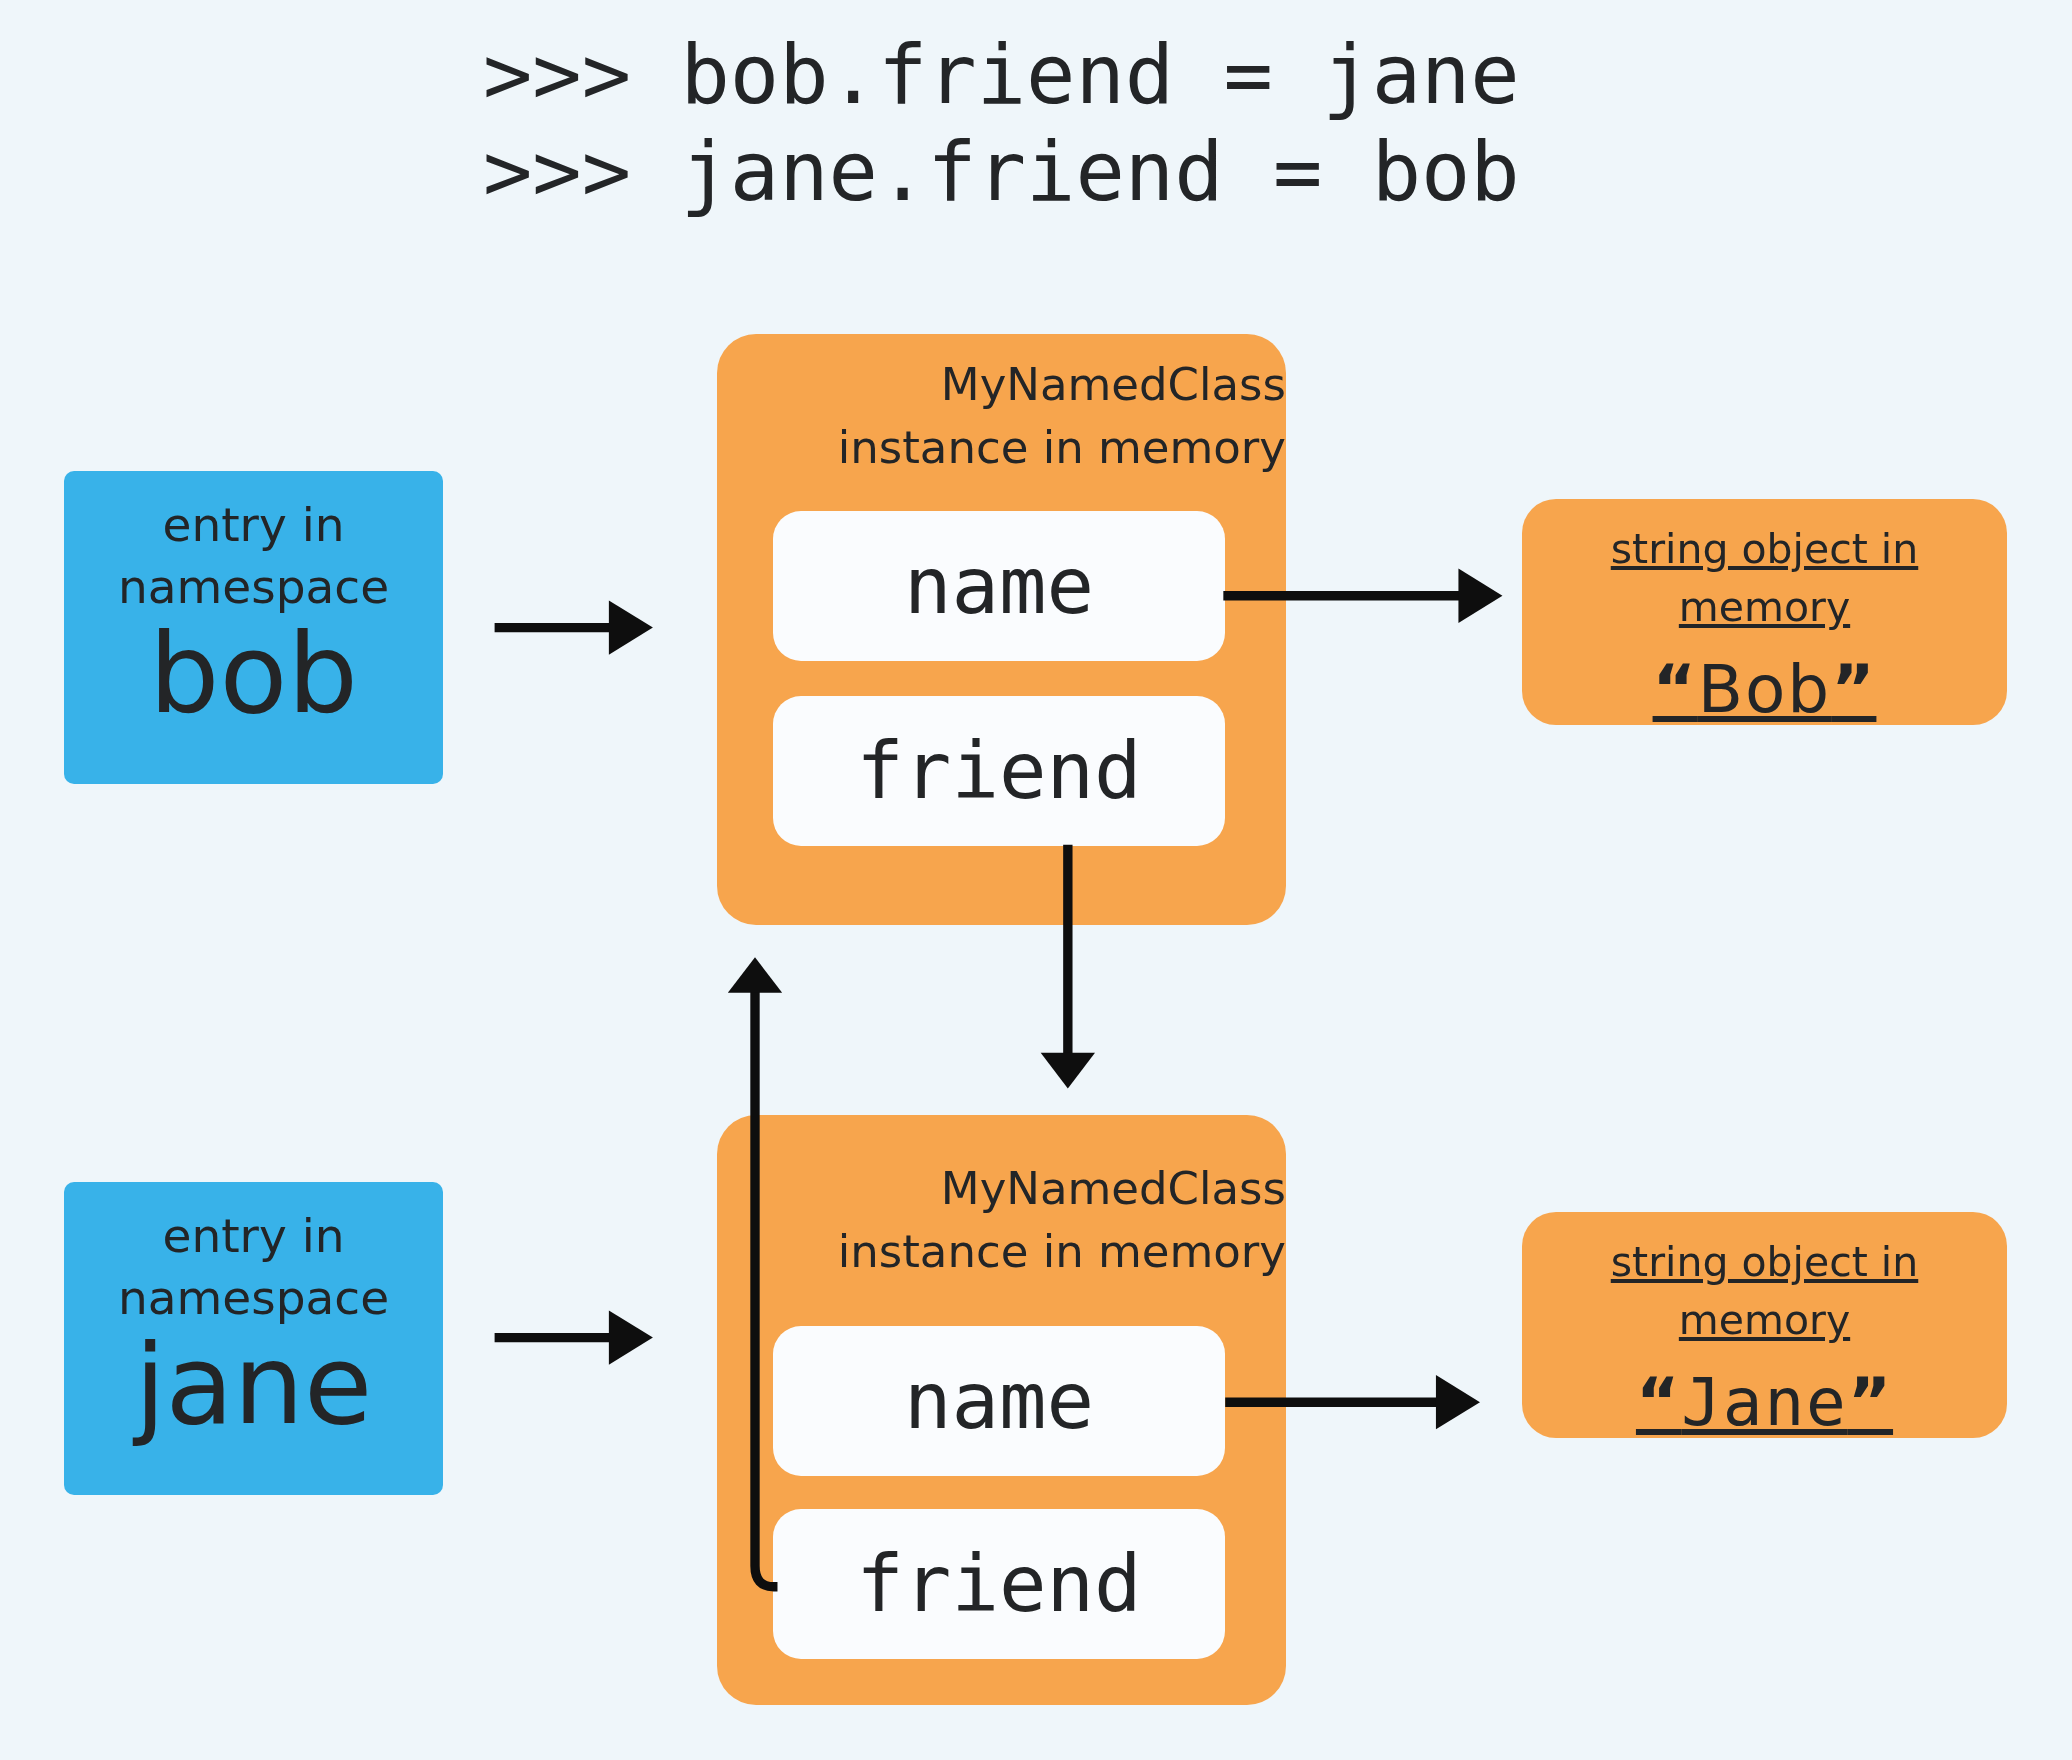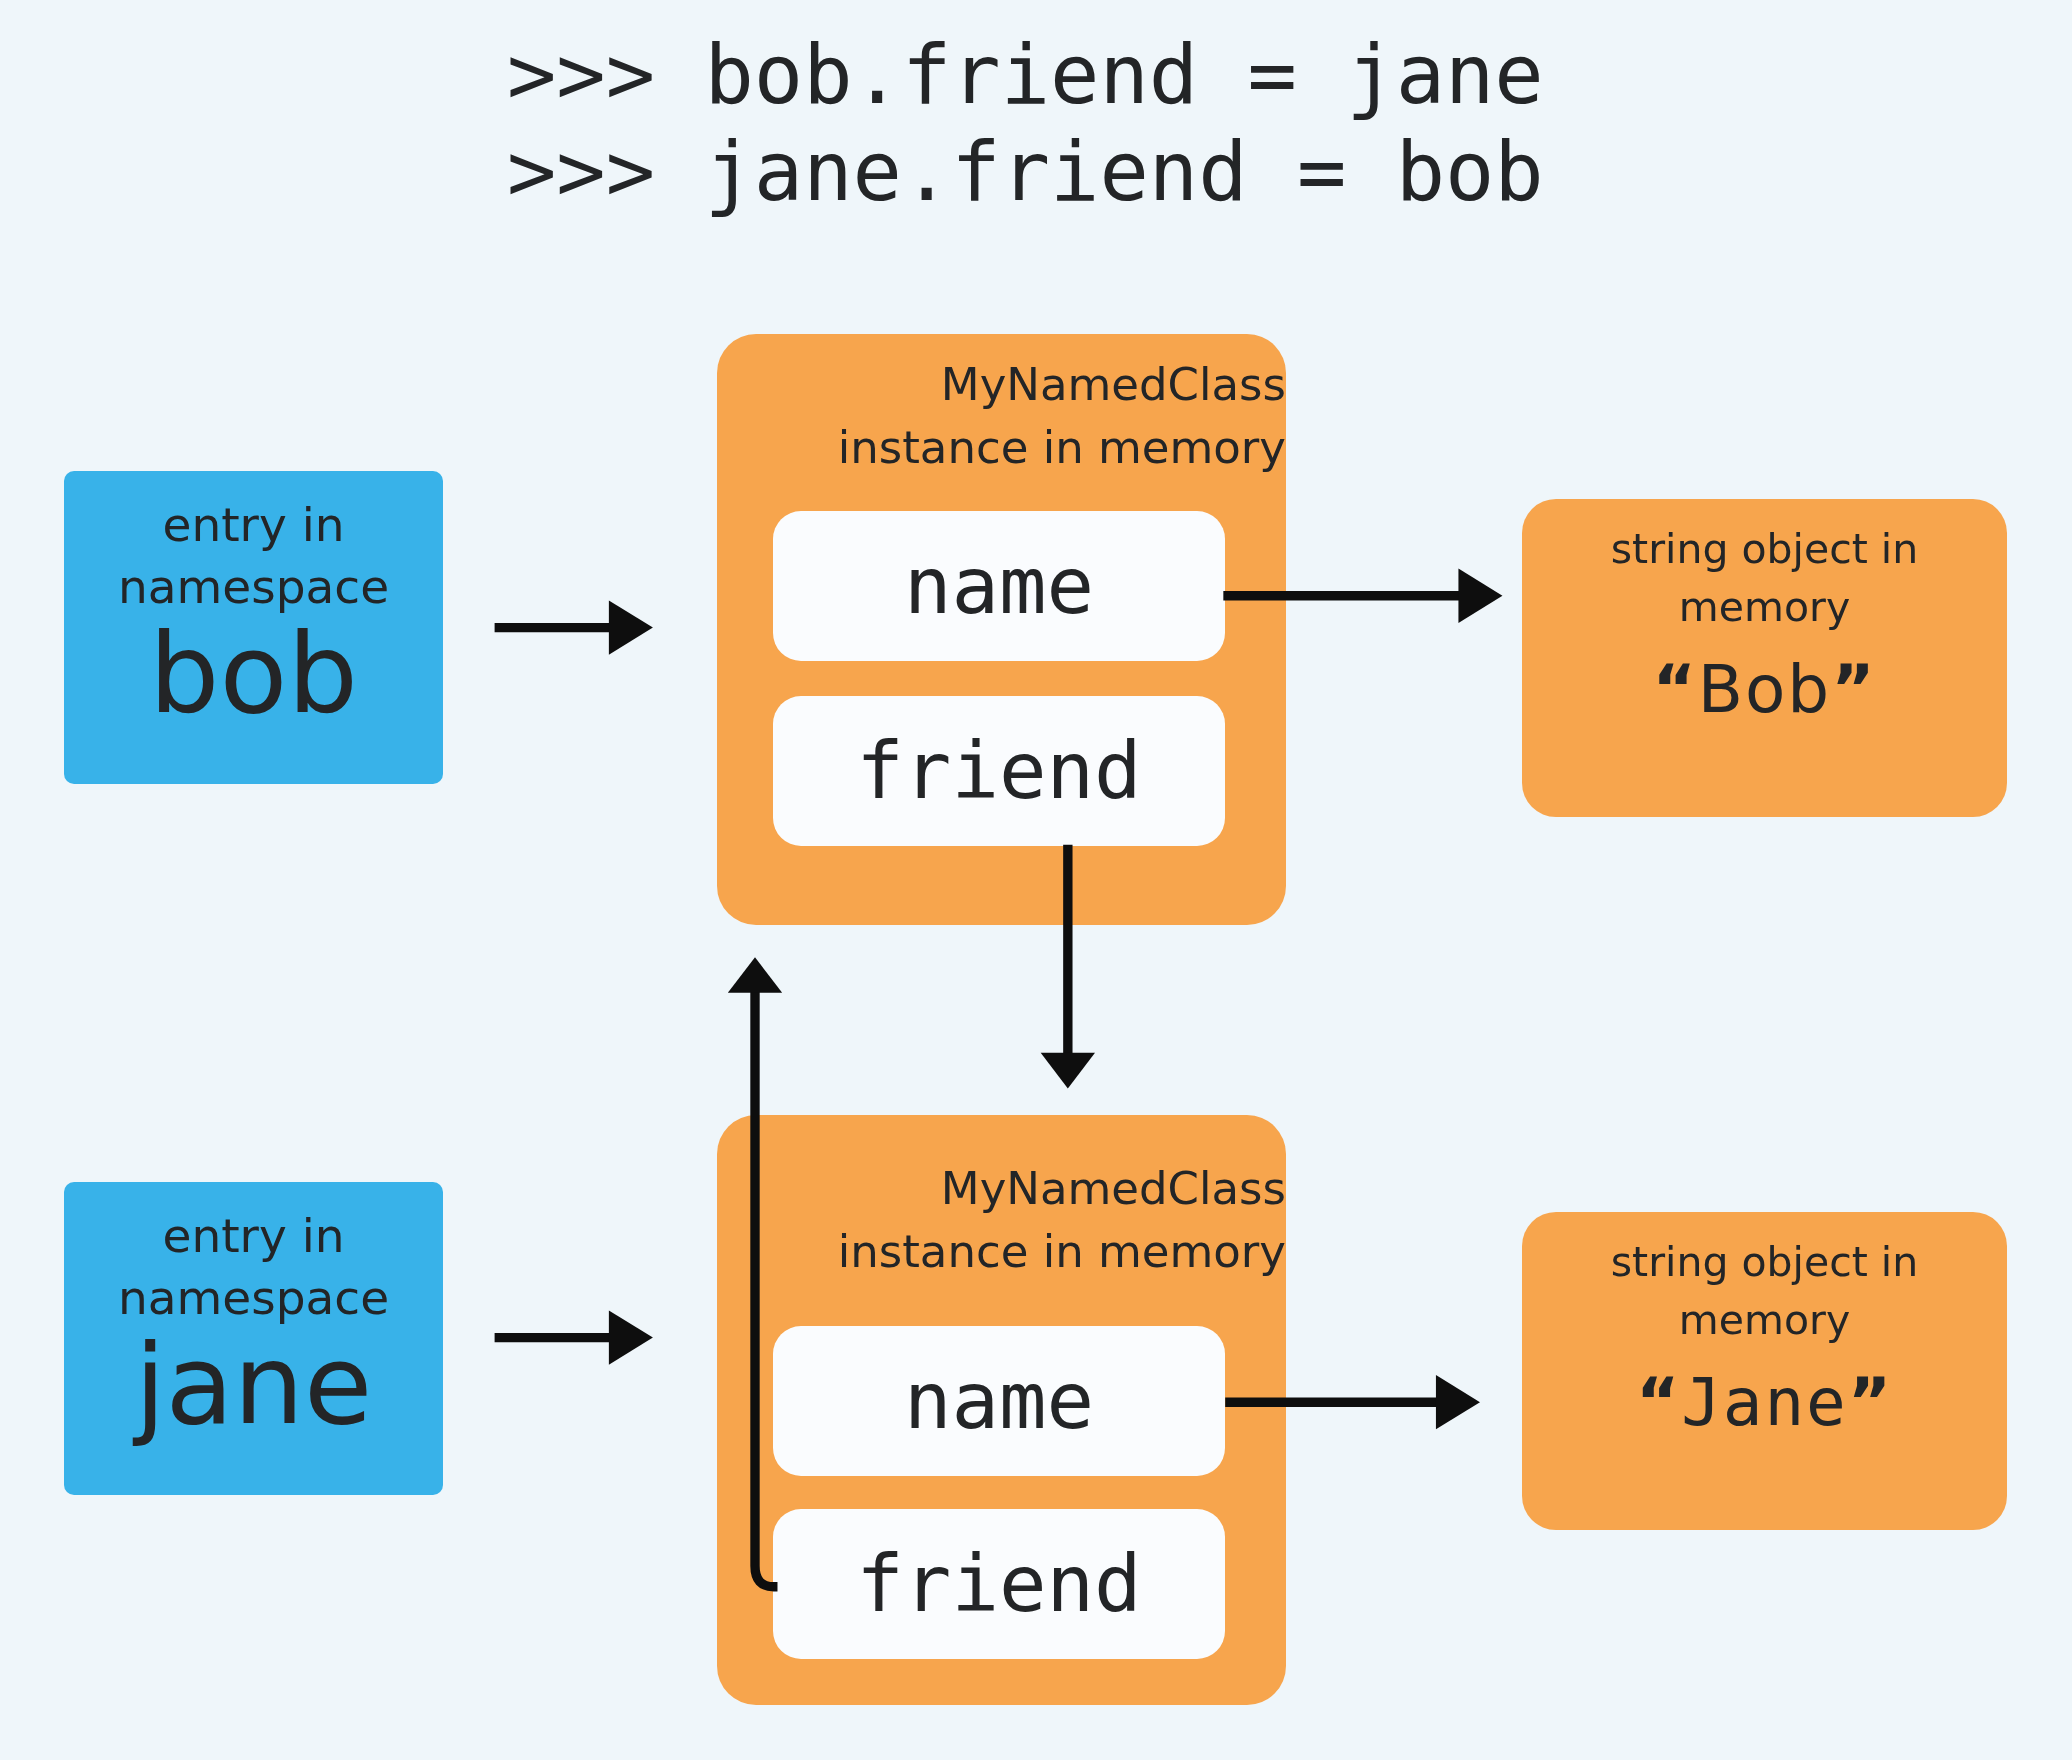--- a/index.html
+++ b/index.html
@@ -10,21 +10,21 @@
   #canvas{
     position:relative; width:2072px; height:1760px; background:var(--bg);
     font-family:"DejaVu Sans", sans-serif; color:var(--text); overflow:hidden;
   }
   .mono{font-family:"DejaVu Sans Mono", monospace;}
 
   
   #code{
     position:absolute; left:483px; top:26px;
     font-family:"DejaVu Sans Mono", monospace;
-    font-size:82px; line-height:97px; white-space:pre; color:var(--text);margin-left:24px;
+    font-size:82px; line-height:97px; white-space:pre; color:var(--text);
   }
 
   
   .ns-box{
     position:absolute; left:64px; width:379px; height:313px;
     background:var(--blue); border-radius:10px; text-align:center;
   }
   .ns-box .ns-label{margin-top:22.5px; font-size:47px; line-height:62px;}
   .ns-box .ns-name{font-size:111px; line-height:112px;}
   #ns-bob{top:471px;} #ns-jane{top:1182px;}
@@ -45,22 +45,22 @@
     display:flex; align-items:center; justify-content:center;
     font-family:"DejaVu Sans Mono", monospace; font-size:79px;
   }
   #inst-top .field-name{top:177px;}
   #inst-top .field-friend{top:362px;}
   #inst-bottom .field-name{top:211px;}
   #inst-bottom .field-friend{top:394px;}
 
   
   .str-box{
-    position:absolute; left:1522px; width:485px; height:318px;
-    background:var(--orange); border-radius:34px; text-align:center;
+    position:absolute; left:1522px; width:485px; height:226px;
+    background:var(--orange); border-radius:34px; text-align:center;text-decoration:underline;
   }
   #str-bob{top:499px;} #str-jane{top:1212px;}
   .str-label{margin-top:20.6px; font-size:41px; line-height:58px;}
   .str-value{margin-top:14px; font-size:66px; line-height:79px; letter-spacing:1.9px;}
   .str-value .q{font-family:"DejaVu Sans", sans-serif; font-weight:bold;}
 
   
   #arrows{position:absolute; left:0; top:0; width:2072px; height:1760px; z-index:5; pointer-events:none;}
   .arrow-line{stroke:var(--arrow); stroke-width:10; fill:none;}
   .arrow-head{fill:var(--arrow); stroke:none;}

